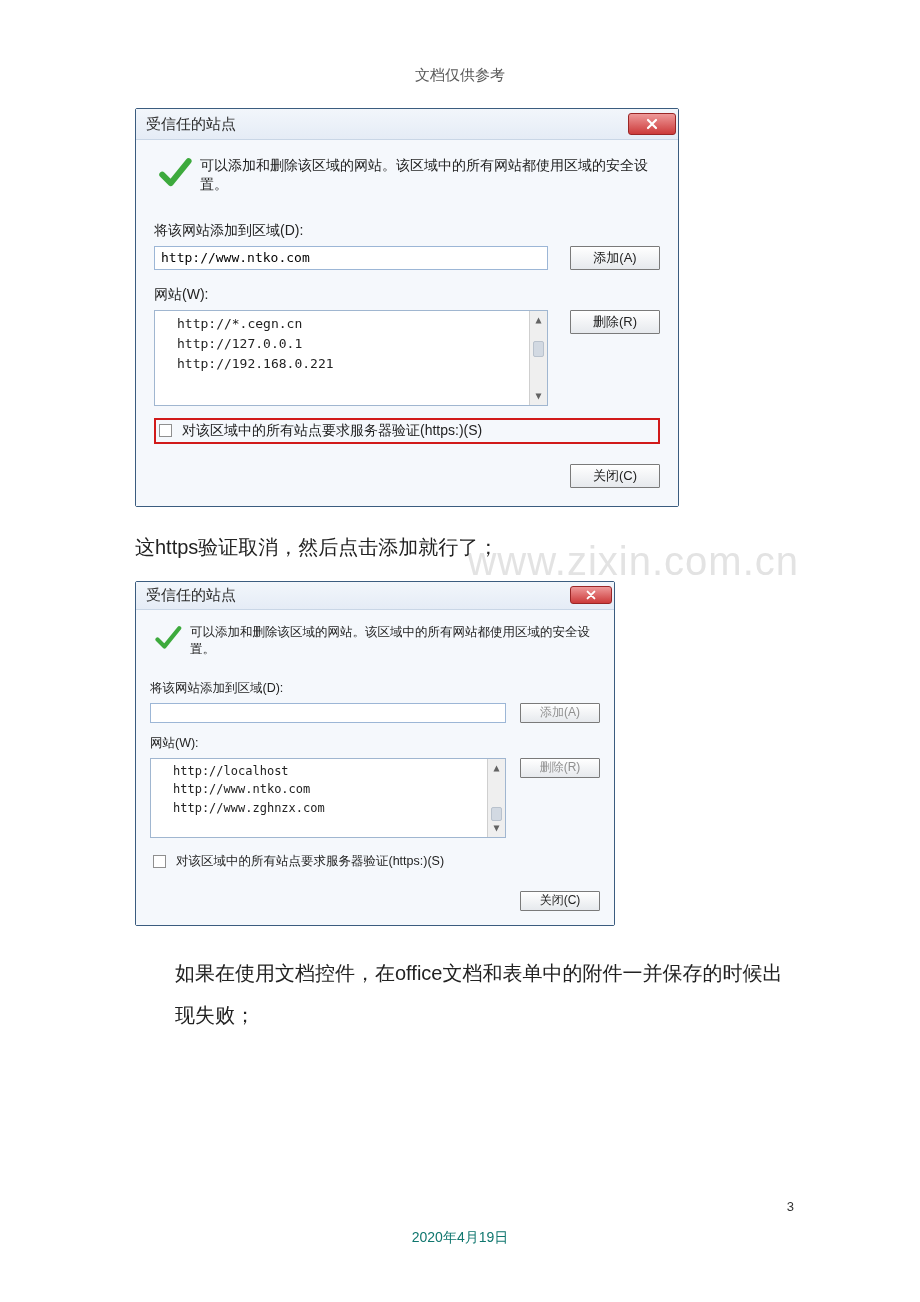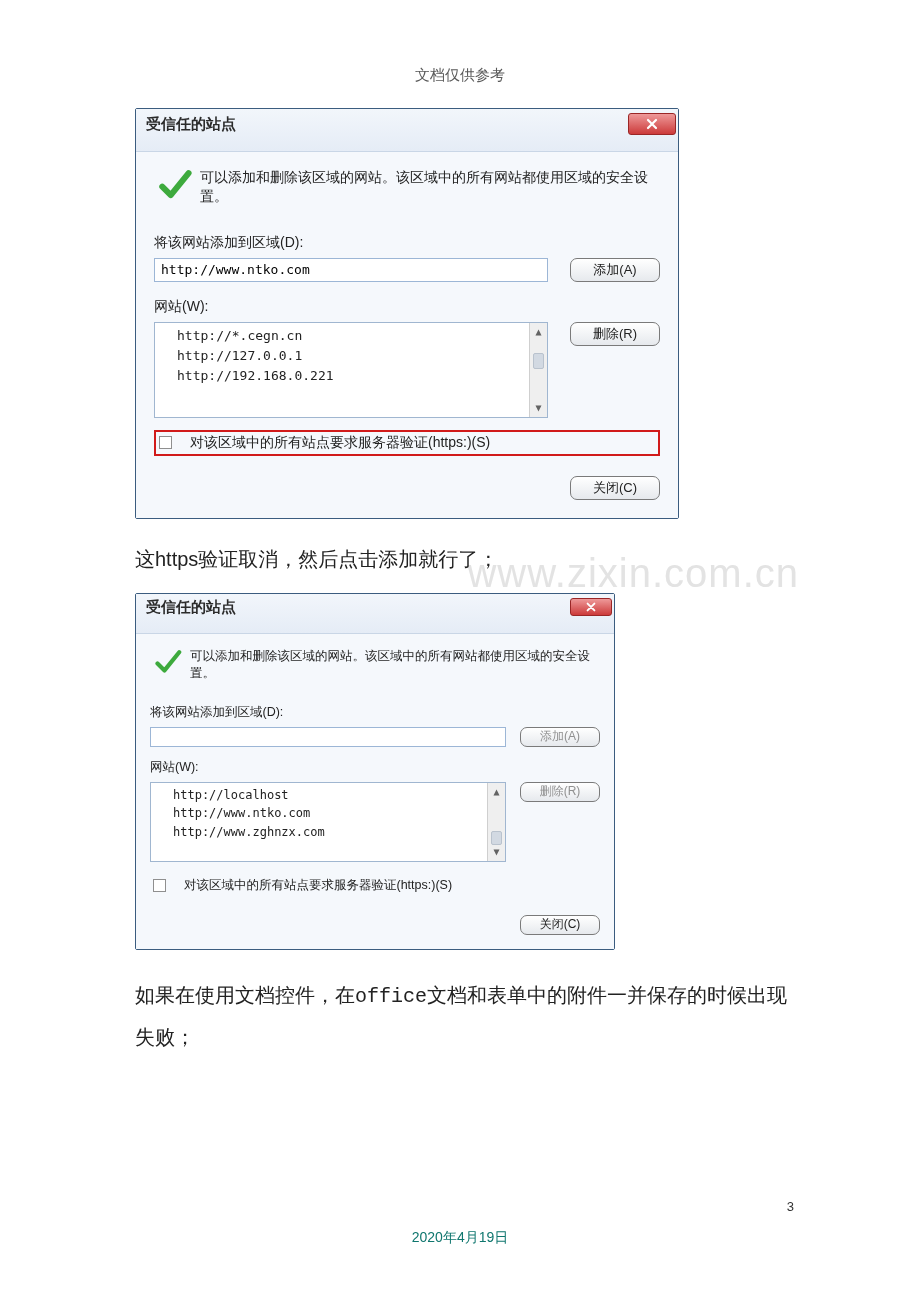--- a/index.html
+++ b/index.html
@@ -28,26 +28,25 @@
   .dialog {
     border: 1px solid #3b5c7f;
     background: #f5f8fc;
     border-radius: 2px;
     margin-bottom: 24px;
   }
   .dialog-title {
     display: flex;
     align-items: center;
     justify-content: space-between;
-    padding: 4px 0 16px 10px;
+    padding: 4px 0 4px 10px;
     font-size: 15px;
     color: #2b2b2b;
     background: linear-gradient(to bottom, #f2f6fb, #e5ecf6);
     border-bottom: 1px solid #c9d6e6;
-    font-weight: bold;
   }
   .close-x {
     width: 48px;
     height: 22px;
     background: linear-gradient(to bottom, #e99, #cc3a3a);
     border: 1px solid #9a2626;
     border-radius: 3px;
     margin-right: 2px;
     display: flex;
     align-items: center;
@@ -98,21 +97,21 @@
     font-size: 13px;
     font-family: "SimSun", monospace;
   }
   .btn {
     min-width: 90px;
     height: 24px;
     border: 1px solid #7a7a7a;
     background: linear-gradient(to bottom, #ffffff, #e6e9ed);
     font-size: 13px;
     padding: 0 0;
-    border-radius: 7px;
+    border-radius: 1px;
     display: flex;
     align-items: center;
     justify-content: center;
   }
   .btn.disabled { color: #909090; }
   .list-row {
     display: flex;
     gap: 22px;
     margin-bottom: 12px;
   }
@@ -150,21 +149,21 @@
   }
   .scroll-thumb {
     margin: 12px 3px;
     background: #d2d9e2;
     border: 1px solid #b9c2cd;
     border-radius: 2px;
   }
   .check-row {
     display: flex;
     align-items: center;
-    gap: 18px;
+    gap: 10px;
     padding: 3px 3px;
     font-size: 14px;
   }
   .check-row.redbox {
     border: 2px solid #d11a1a;
     padding: 2px 3px;
   }
   .checkbox {
     width: 13px; height: 13px;
     border: 1px solid #8f8f8f;
@@ -203,25 +202,26 @@
   .dialog.small .btn { min-width: 80px; height: 20px; font-size: 12px; }
   .dialog.small .listbox { height: 80px; font-size: 12px; }
   .dialog.small .list-inner { line-height: 1.55; font-size: 12px; }
   .dialog.small .check-row { font-size: 12.5px; }
   .dialog.small .close-x { width: 42px; height: 18px; font-size: 13px; }
   .dialog.small .check-icon { width: 28px; flex: 0 0 28px; }
   .dialog.small .close-row { margin-top: 18px; }
   .dialog.small .row-input { gap: 14px; margin-bottom: 12px; }
   .dialog.small .list-row { gap: 14px; }
   .bottom-para {
-    font-family: Liberation Mono, monospace;
+    font-family: Liberation Sans, sans-serif;
     font-size: 20px;
     color: #222;
     margin-top: 26px;
     line-height: 2.1;
+    margin-left: 40px;
   }
   .page-num {
     position: absolute;
     top: 1199px;
     right: 126px;
     font-size: 13px;
     color: #333;
   }
   .footer-date {
     position: absolute;

